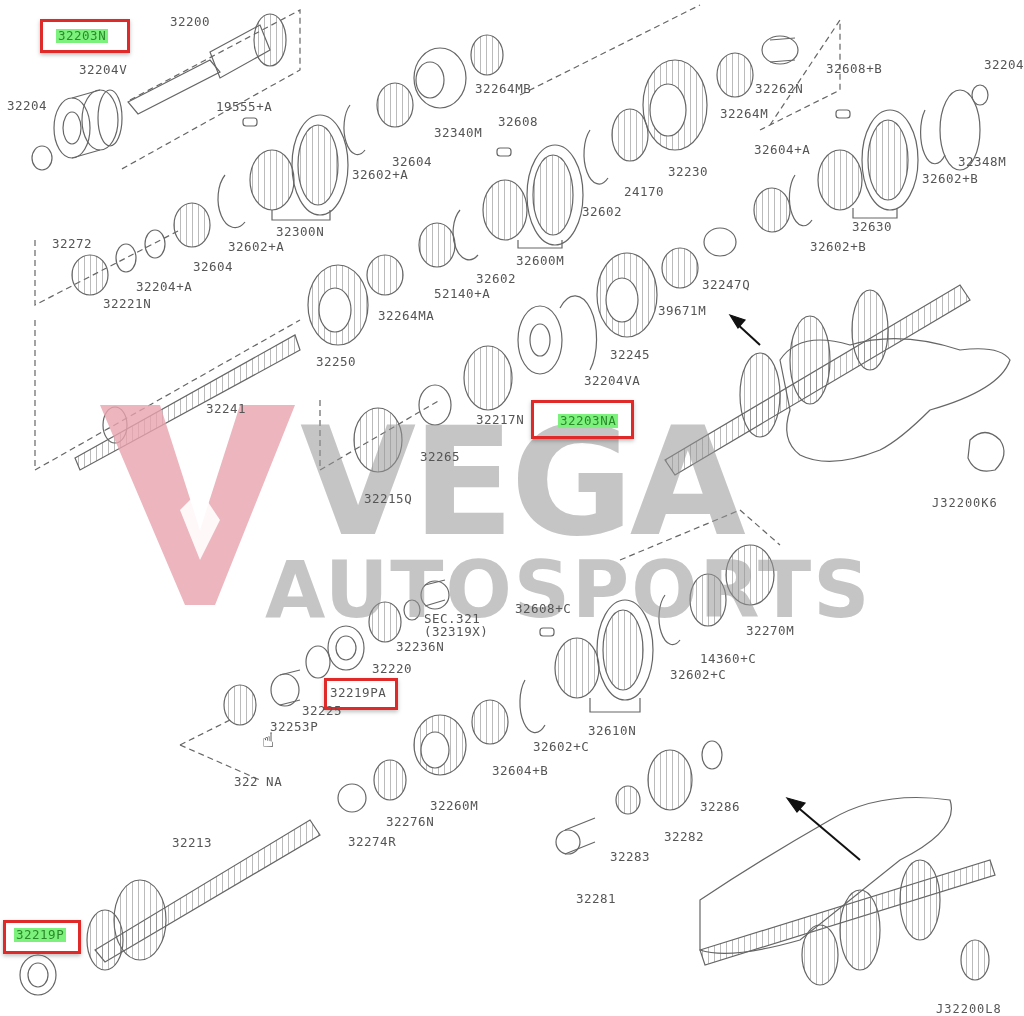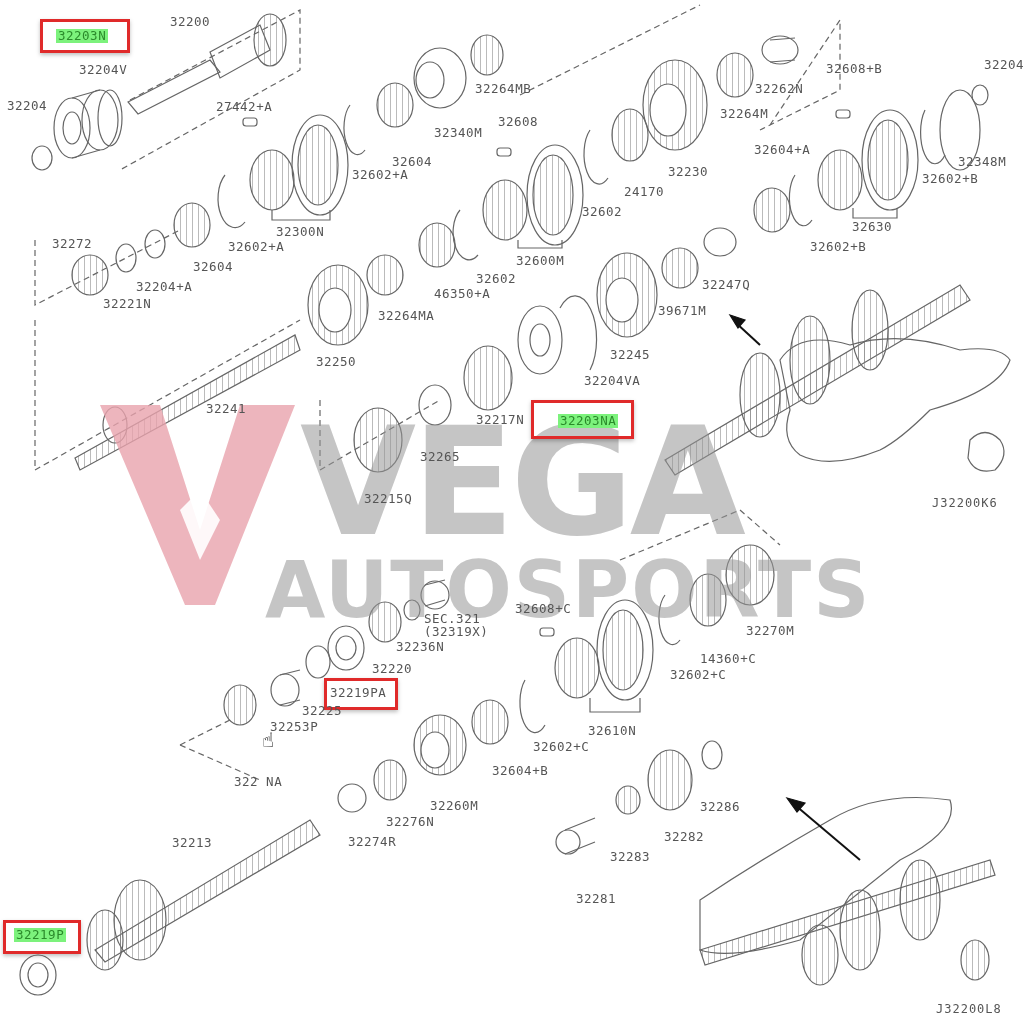--- a/index.html
+++ b/index.html
@@ -189,21 +189,21 @@
 </svg>
 <div class="wm" style="left:300px;top:395px;font-size:150px;letter-spacing:-4px;">VEGA</div>
 <div class="wm" style="left:265px;top:545px;font-size:78px;letter-spacing:2px;">AUTOSPORTS</div>
 
 
 <div class="lbl hl" style="left:56px;top:29px">32203N</div>
 <div class="box" style="left:40px;top:19px;width:84px;height:28px"></div>
 <div class="lbl" style="left:170px;top:15px">32200</div>
 <div class="lbl" style="left:79px;top:63px">32204V</div>
 <div class="lbl" style="left:7px;top:99px">32204</div>
-<div class="lbl" style="left:216px;top:100px">27442+A</div>
+<div class="lbl" style="left:216px;top:100px">19555+A</div>
 <div class="lbl" style="left:475px;top:82px">32264MB</div>
 <div class="lbl" style="left:434px;top:126px">32340M</div>
 <div class="lbl" style="left:392px;top:155px">32604</div>
 <div class="lbl" style="left:352px;top:168px">32602+A</div>
 <div class="lbl" style="left:498px;top:115px">32608</div>
 <div class="lbl" style="left:624px;top:185px">24170</div>
 <div class="lbl" style="left:582px;top:205px">32602</div>
 <div class="lbl" style="left:668px;top:165px">32230</div>
 <div class="lbl" style="left:755px;top:82px">32262N</div>
 <div class="lbl" style="left:720px;top:107px">32264M</div>
@@ -215,21 +215,21 @@
 <div class="lbl" style="left:852px;top:220px">32630</div>
 <div class="lbl" style="left:810px;top:240px">32602+B</div>
 <div class="lbl" style="left:276px;top:225px">32300N</div>
 <div class="lbl" style="left:228px;top:240px">32602+A</div>
 <div class="lbl" style="left:52px;top:237px">32272</div>
 <div class="lbl" style="left:193px;top:260px">32604</div>
 <div class="lbl" style="left:136px;top:280px">32204+A</div>
 <div class="lbl" style="left:103px;top:297px">32221N</div>
 <div class="lbl" style="left:516px;top:254px">32600M</div>
 <div class="lbl" style="left:476px;top:272px">32602</div>
-<div class="lbl" style="left:434px;top:287px">46350+A</div>
+<div class="lbl" style="left:434px;top:287px">52140+A</div>
 <div class="lbl" style="left:378px;top:309px">32264MA</div>
 <div class="lbl" style="left:316px;top:355px">32250</div>
 <div class="lbl" style="left:702px;top:278px">32247Q</div>
 <div class="lbl" style="left:658px;top:304px">39671M</div>
 <div class="lbl" style="left:610px;top:348px">32245</div>
 <div class="lbl" style="left:584px;top:374px">32204VA</div>
 <div class="lbl hl" style="left:558px;top:414px">32203NA</div>
 <div class="box" style="left:531px;top:400px;width:97px;height:33px"></div>
 <div class="lbl" style="left:476px;top:413px">32217N</div>
 <div class="lbl" style="left:206px;top:402px">32241</div>

